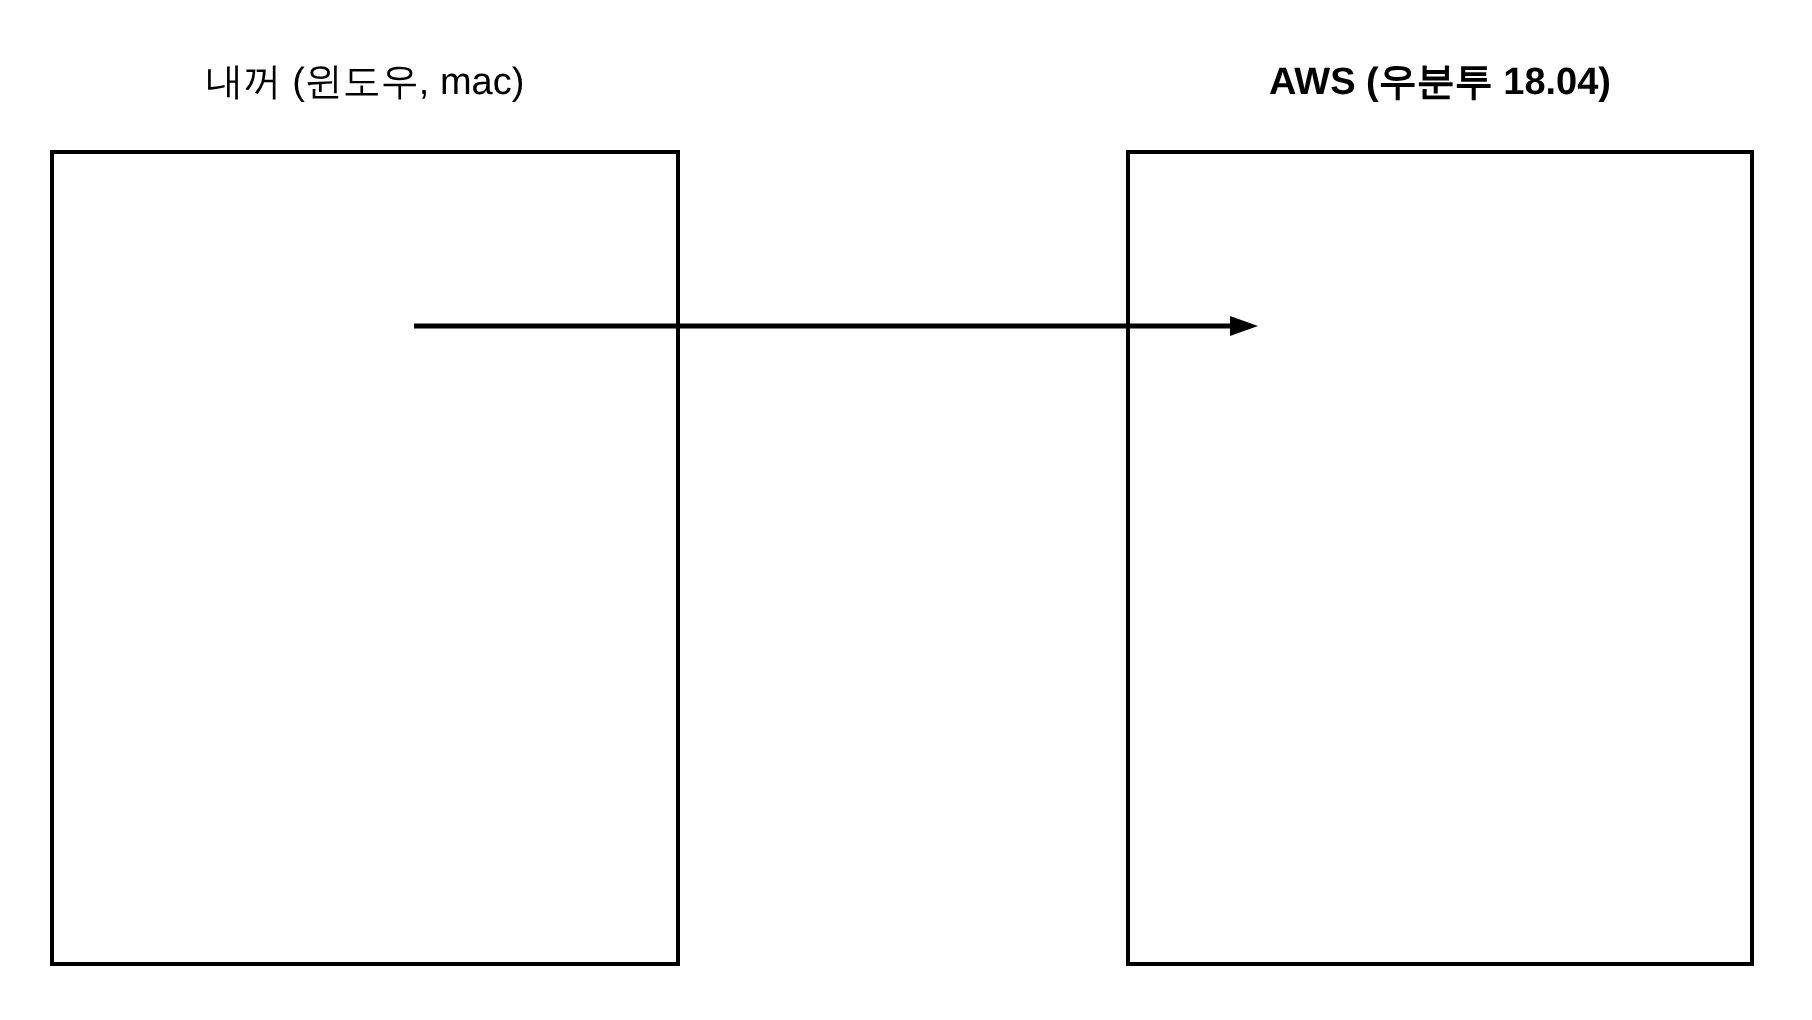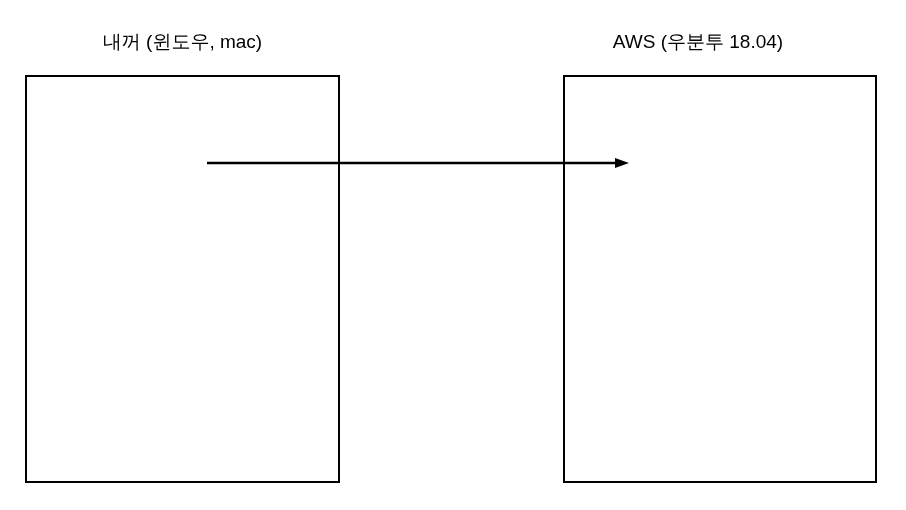--- a/index.html
+++ b/index.html
@@ -19,21 +19,21 @@
     position: absolute;
     top: 28px;
     height: 28px;
     line-height: 28px;
     text-align: center;
     font-size: 19px;
     color: #000000;
     white-space: nowrap;
   }
   .node-label.left  { left: 25px;  width: 315px; }
-  .node-label.right { left: 541px; width: 314px; }
+  .node-label.right { left: 563px; width: 314px; font-weight: bold; }
   .node-box {
     position: absolute;
     top: 75px;
     height: 408px;
     border: 2px solid #000000;
     background: #ffffff;
     box-sizing: border-box;
   }
   .node-box.left  { left: 25px;  width: 315px; }
   .node-box.right { left: 563px; width: 314px; }

